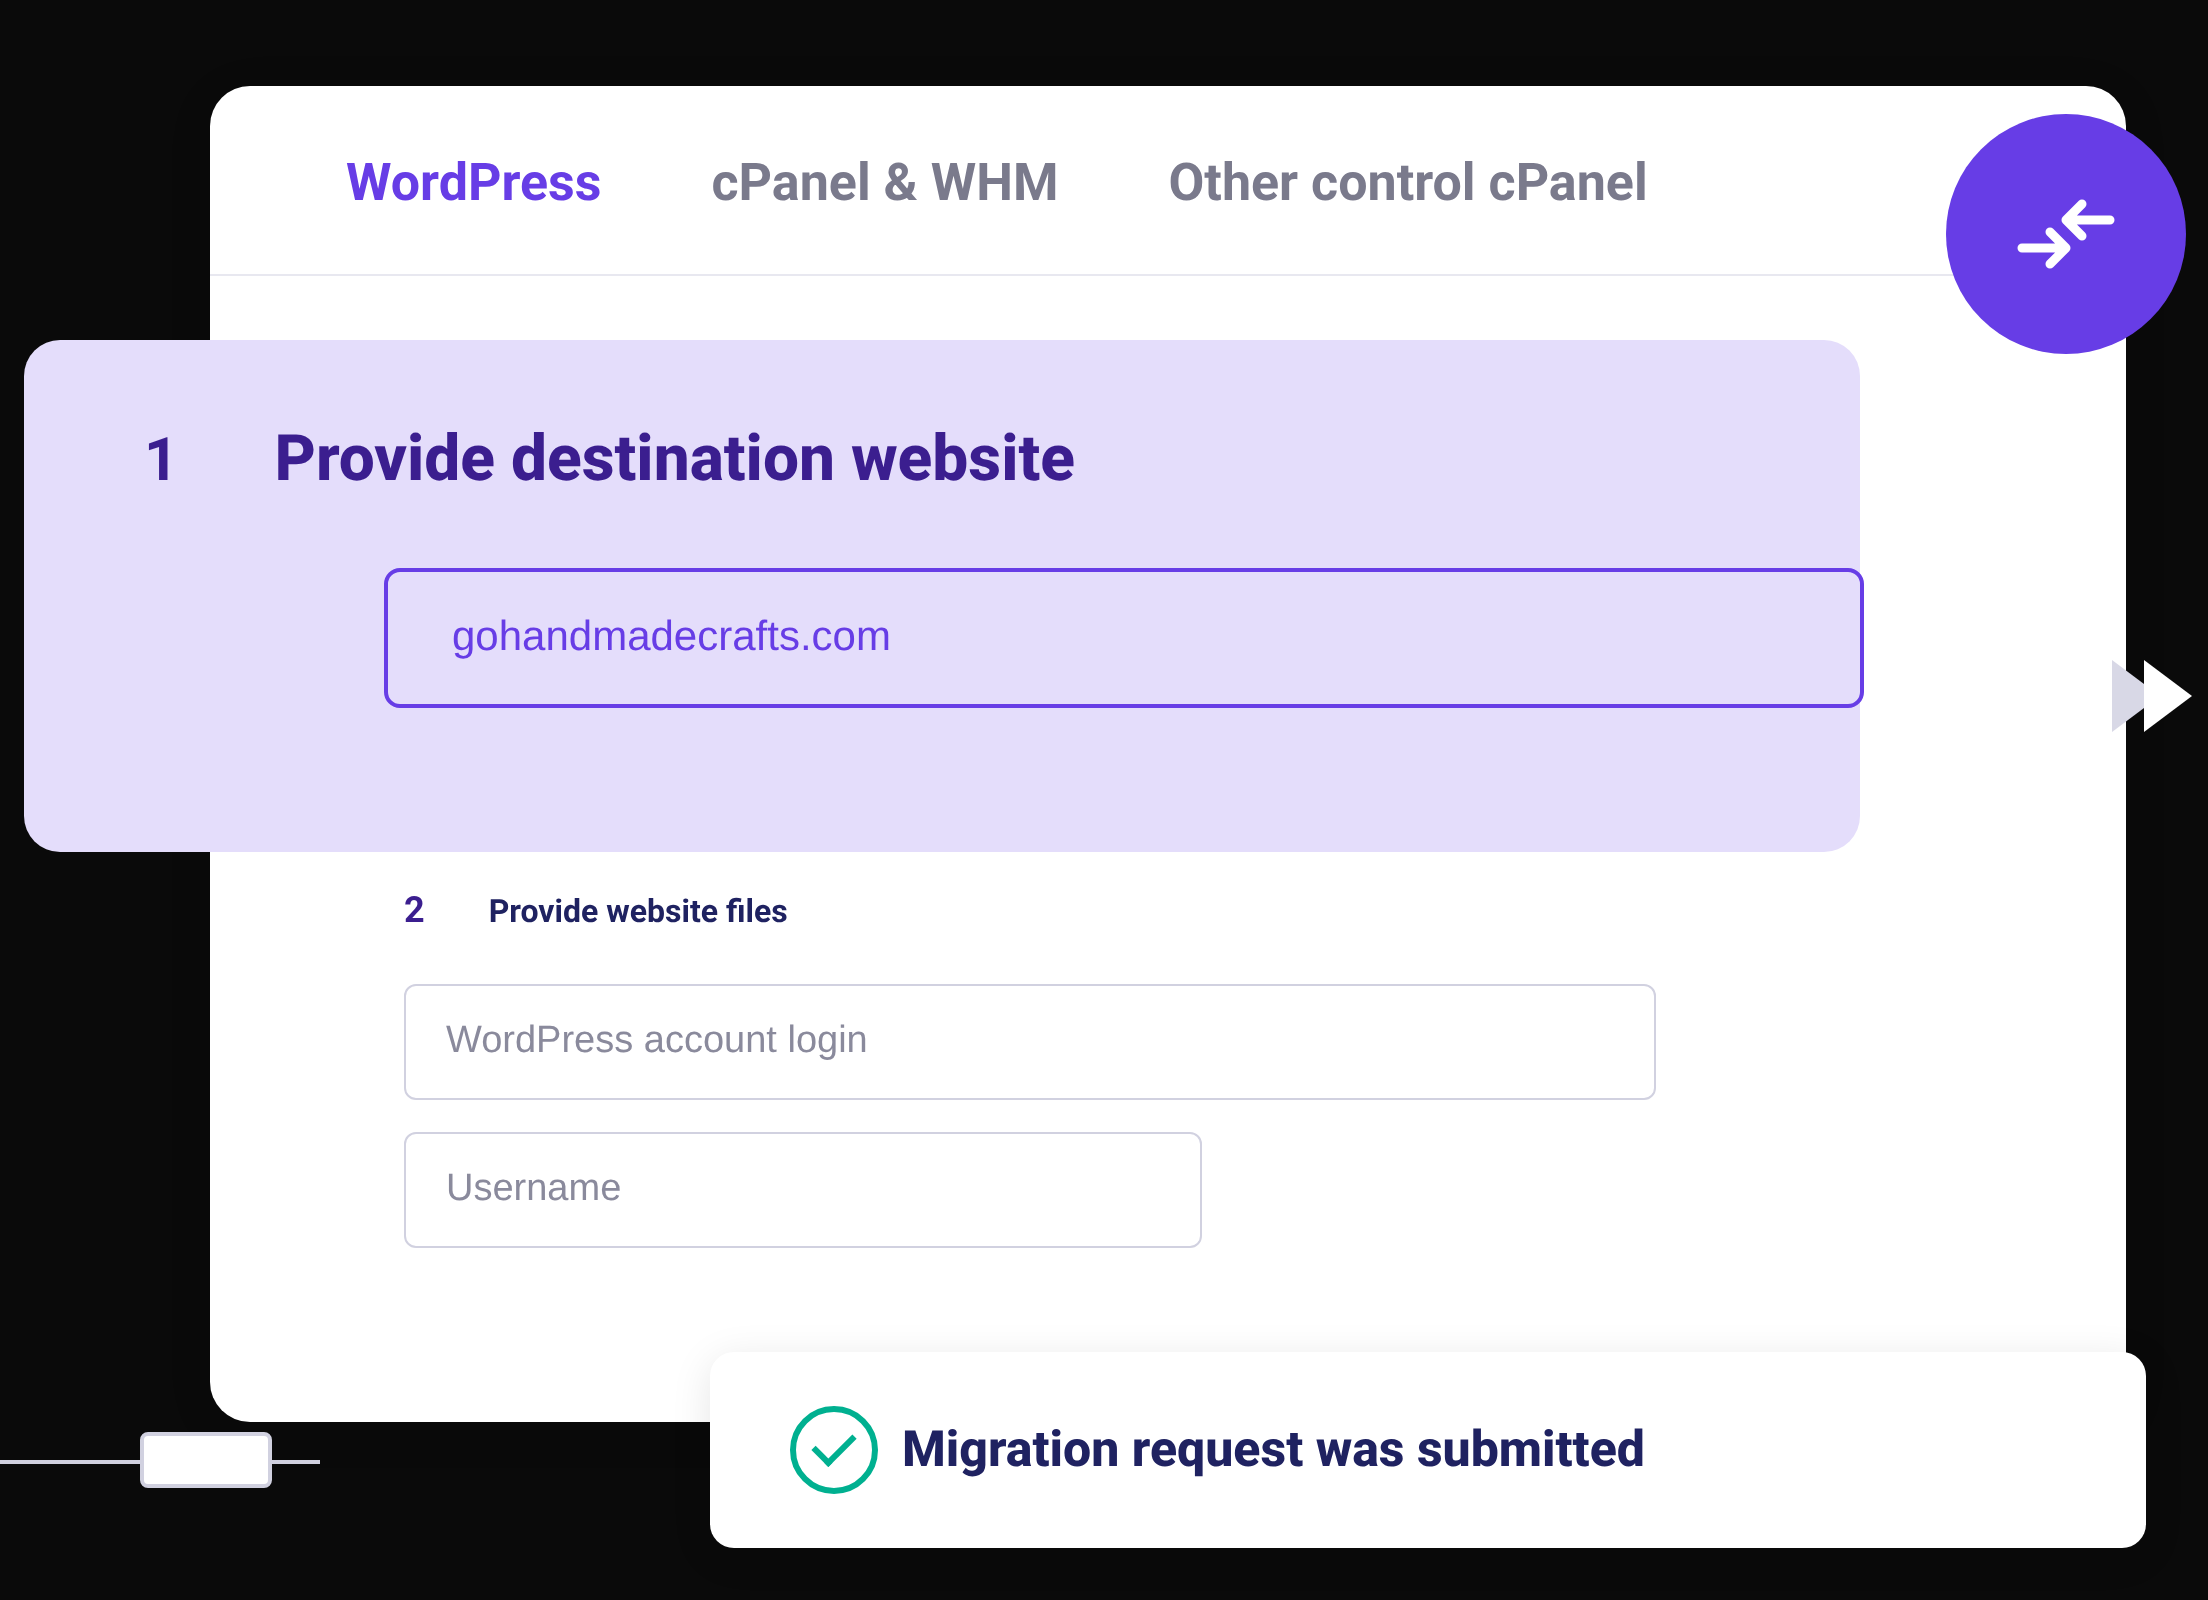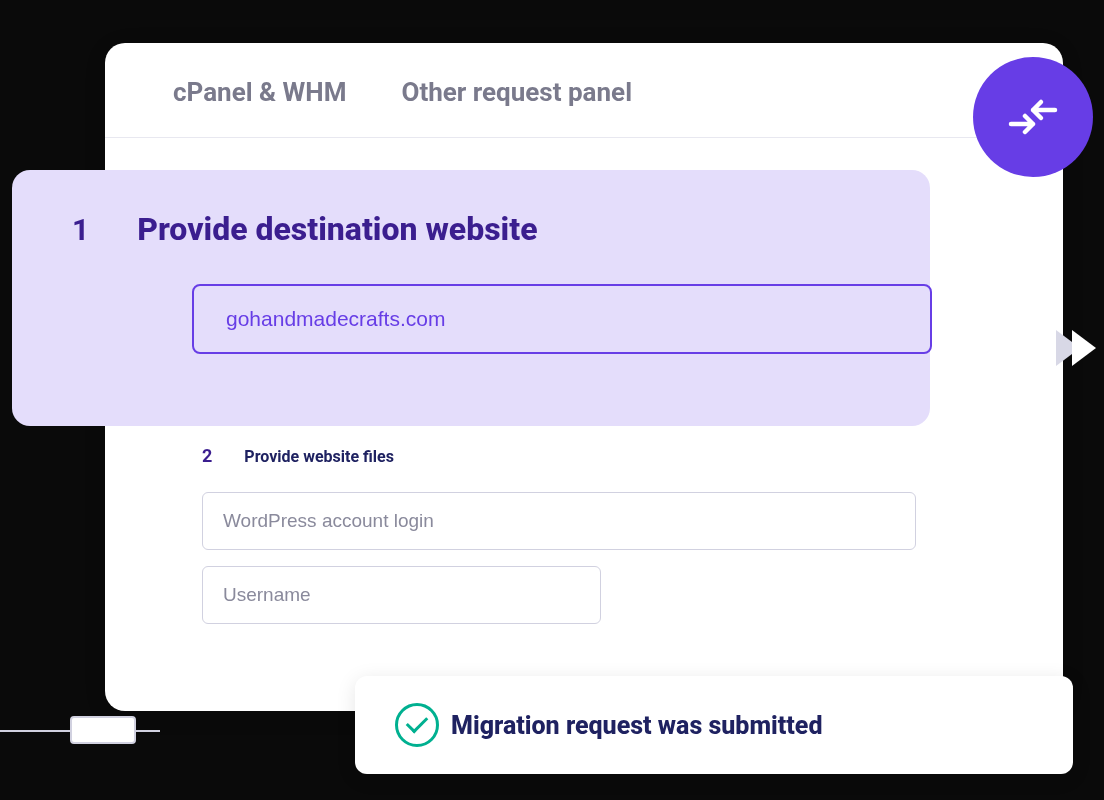--- a/index.html
+++ b/index.html
@@ -125,21 +125,21 @@
       height: 58px;
       border: 1.5px solid #d1d1e0;
       border-radius: 6px;
       padding: 0 20px;
       font-size: 19px;
       color: #7a7a8c;
       background: #fff;
       outline: none;
       margin-bottom: 16px;
     }
-    .text-input.full { width: 714px; }
+    .text-input.full { width: 626px; }
     .text-input.half { width: 399px; }
     .text-input::placeholder { color: #8a8a9c; }
     .toast {
       position: absolute;
       bottom: 26px;
       left: 355px;
       width: 718px;
       height: 98px;
       background: #ffffff;
       border-radius: 12px;
@@ -208,22 +208,23 @@
     }
     .arrow-tri.white {
       border-left-color: #fff;
     }
   </style>
 </head>
 <body>
 
 <div class="main-panel">
   <div class="tabs">
+    <div class="tab active">WordPress</div>
     <div class="tab">cPanel &amp; WHM</div>
-    <div class="tab">Other request panel</div>
+    <div class="tab">Other control cPanel</div>
   </div>
 
   <div class="swap-circle">
     <span class="swap-icon">
       <svg viewBox="0 0 60 50" width="60" height="50">
         <path d="M 8 32 L 30 32 M 22 24 L 30 32 L 22 40" stroke="#fff" stroke-width="4.5" fill="none" stroke-linecap="round" stroke-linejoin="round"></path>
         <path d="M 52 18 L 30 18 M 38 10 L 30 18 L 38 26" stroke="#fff" stroke-width="4.5" fill="none" stroke-linecap="round" stroke-linejoin="round"></path>
       </svg>
     </span>
   </div>

